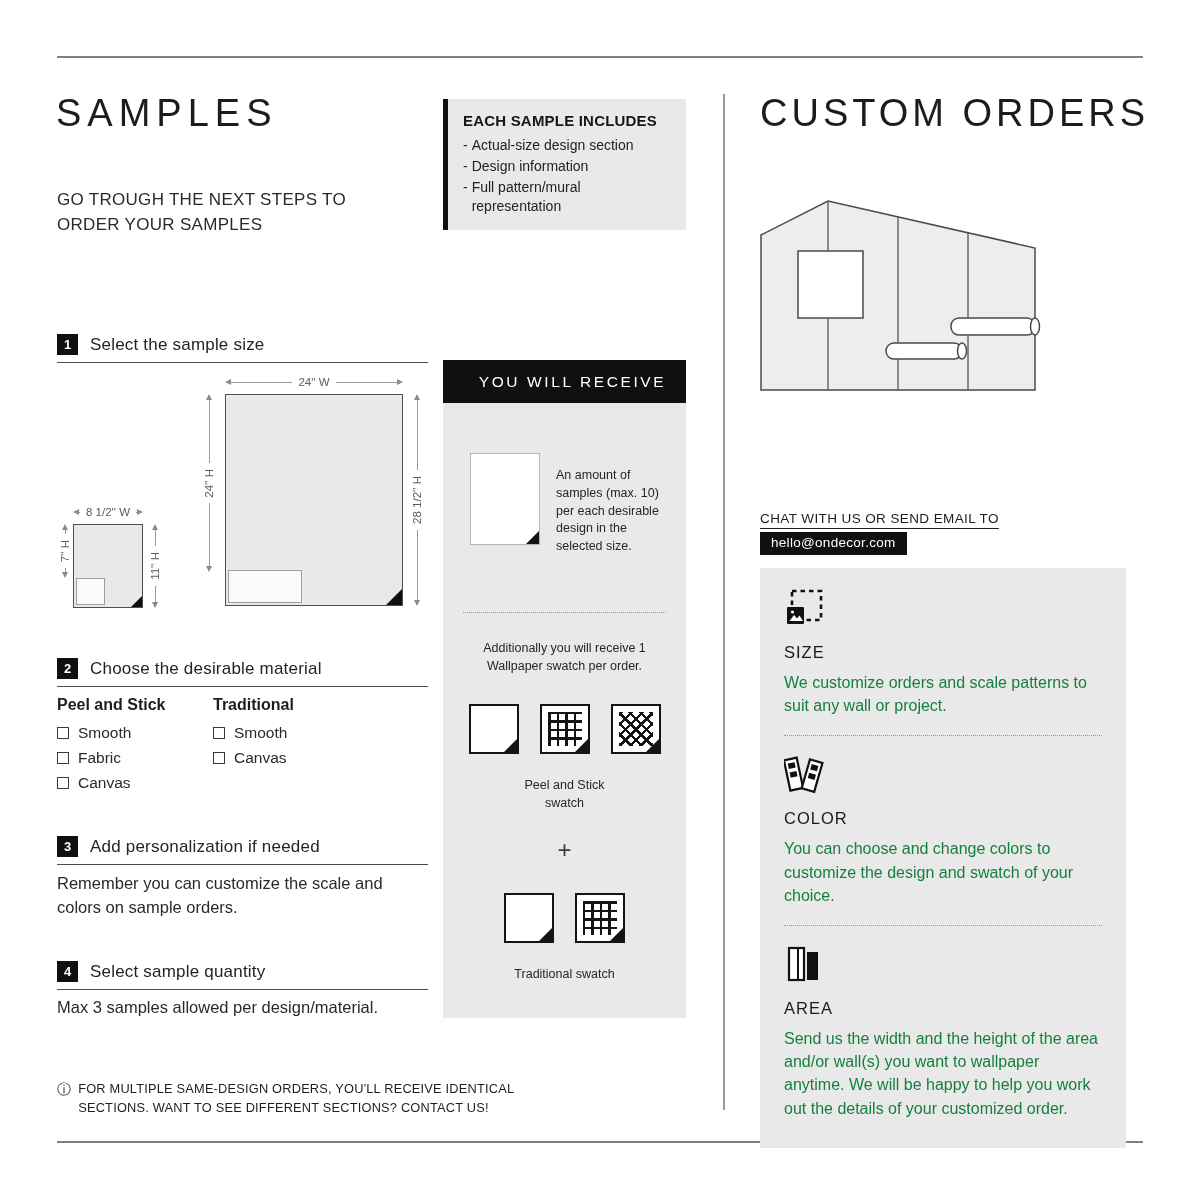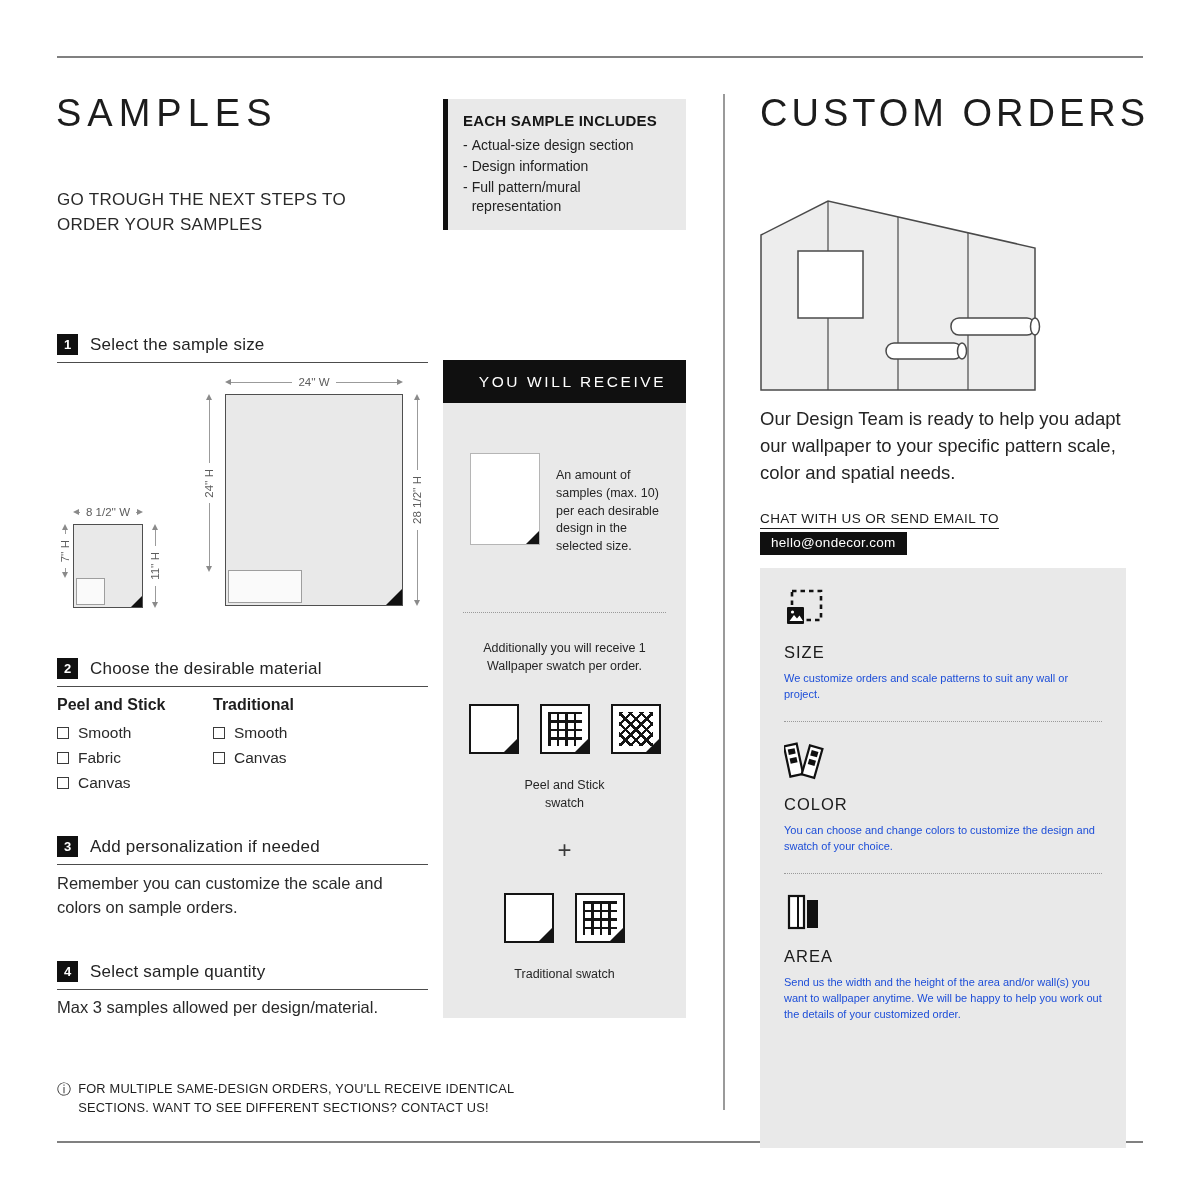--- a/index.html
+++ b/index.html
@@ -92,21 +92,21 @@
   .custom-intro { position:absolute; left:760px; top:406px; width:372px; font-size:18.5px; line-height:1.45; color:#242424; }
   .contact-label { position:absolute; left:760px; top:511px; font-size:13.5px; letter-spacing:0.4px; color:#1d1d1d;
     text-decoration:underline; text-underline-offset:5px; text-decoration-thickness:1px; }
   .email-chip { position:absolute; left:760px; top:532px; background:#101010; color:#fff;
     font-size:13.5px; padding:3px 11px 5px; letter-spacing:0.3px; cursor:pointer; }
 
   .custom-panel { position:absolute; left:760px; top:568px; width:366px; height:580px;
     background:#e9e9e9; padding:20px 24px 24px; overflow:hidden; }
   .cp-icon { width:40px; height:40px; margin-bottom:11px; }
   .cp-title { font-size:16.5px; letter-spacing:1px; color:#1b1b1b; margin-bottom:9px; }
-  .cp-text { font-size:11px; line-height:1.45; color:#1d4ed8; }
+  .cp-text { font-size:16px; line-height:1.45; color:#15803d; }
   .cp-divider { border-top:1.5px dotted #9a9a9a; margin:18px 0; }
 </style>
 </head>
 <body>
 
 <div class="page">
 
   <div class="rule top"></div>
   <div class="rule bottom"></div>
   <div class="vdivider"></div>
@@ -287,21 +287,20 @@
     <line x1="210" y1="37" x2="210" y2="194" stroke="#4a4a4a" stroke-width="1.2"></line>
     <rect x="40" y="55" width="65" height="67" fill="#ffffff" stroke="#4a4a4a" stroke-width="1.5"></rect>
     <g fill="#ffffff" stroke="#4a4a4a" stroke-width="1.5">
       <rect x="193" y="122" width="84" height="17" rx="8"></rect>
       <ellipse cx="277" cy="130.5" rx="4.5" ry="8.5"></ellipse>
       <rect x="128" y="147" width="76" height="16" rx="8"></rect>
       <ellipse cx="204" cy="155" rx="4.5" ry="8"></ellipse>
     </g>
   </svg>
 
-  <p class="custom-intro">Our Design Team is ready to help you adapt our wallpaper to your specific pattern scale, color and spatial needs.</p>
   <div class="contact-label">CHAT WITH US OR SEND EMAIL TO</div>
   <div class="email-chip">hello@ondecor.com</div>
 
   <div class="custom-panel">
 
     <div class="cp-section">
       <svg class="cp-icon" viewBox="0 0 40 40">
         <rect x="8" y="3" width="29" height="29" fill="#e9e9e9" stroke="#111" stroke-width="2.6" stroke-dasharray="4.5 4"></rect>
         <rect x="3" y="19" width="17" height="17" fill="#111" rx="1"></rect>
         <path d="M5.5 33 l4.5 -6 l3 3.5 l2.5 -3 l3.5 5.5 z" fill="#fff"></path>

